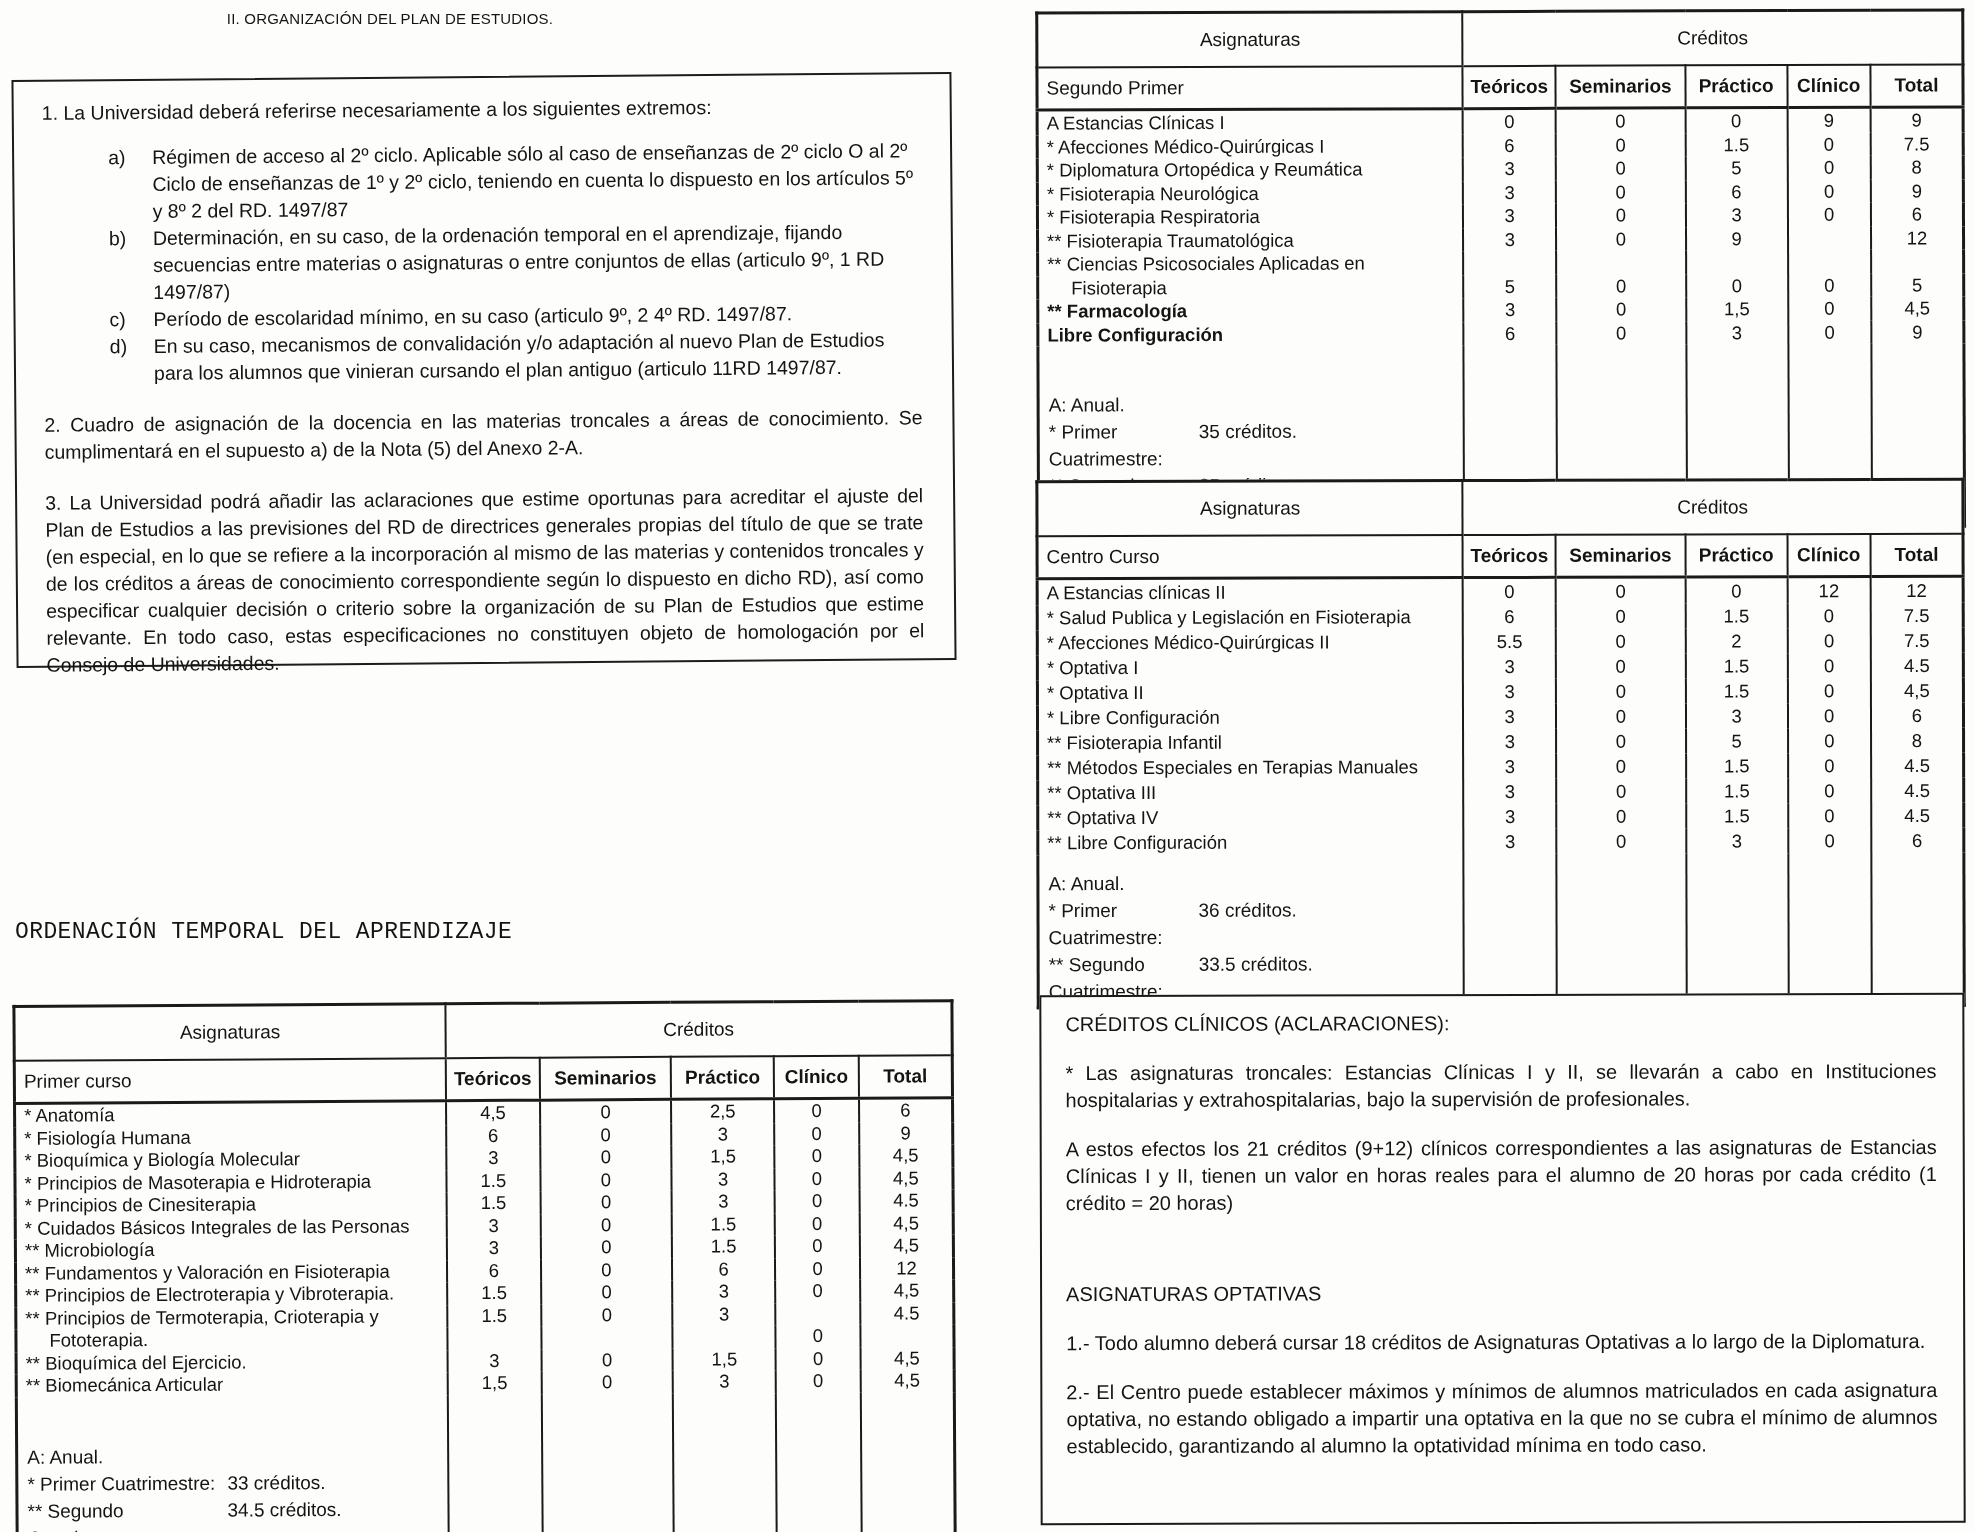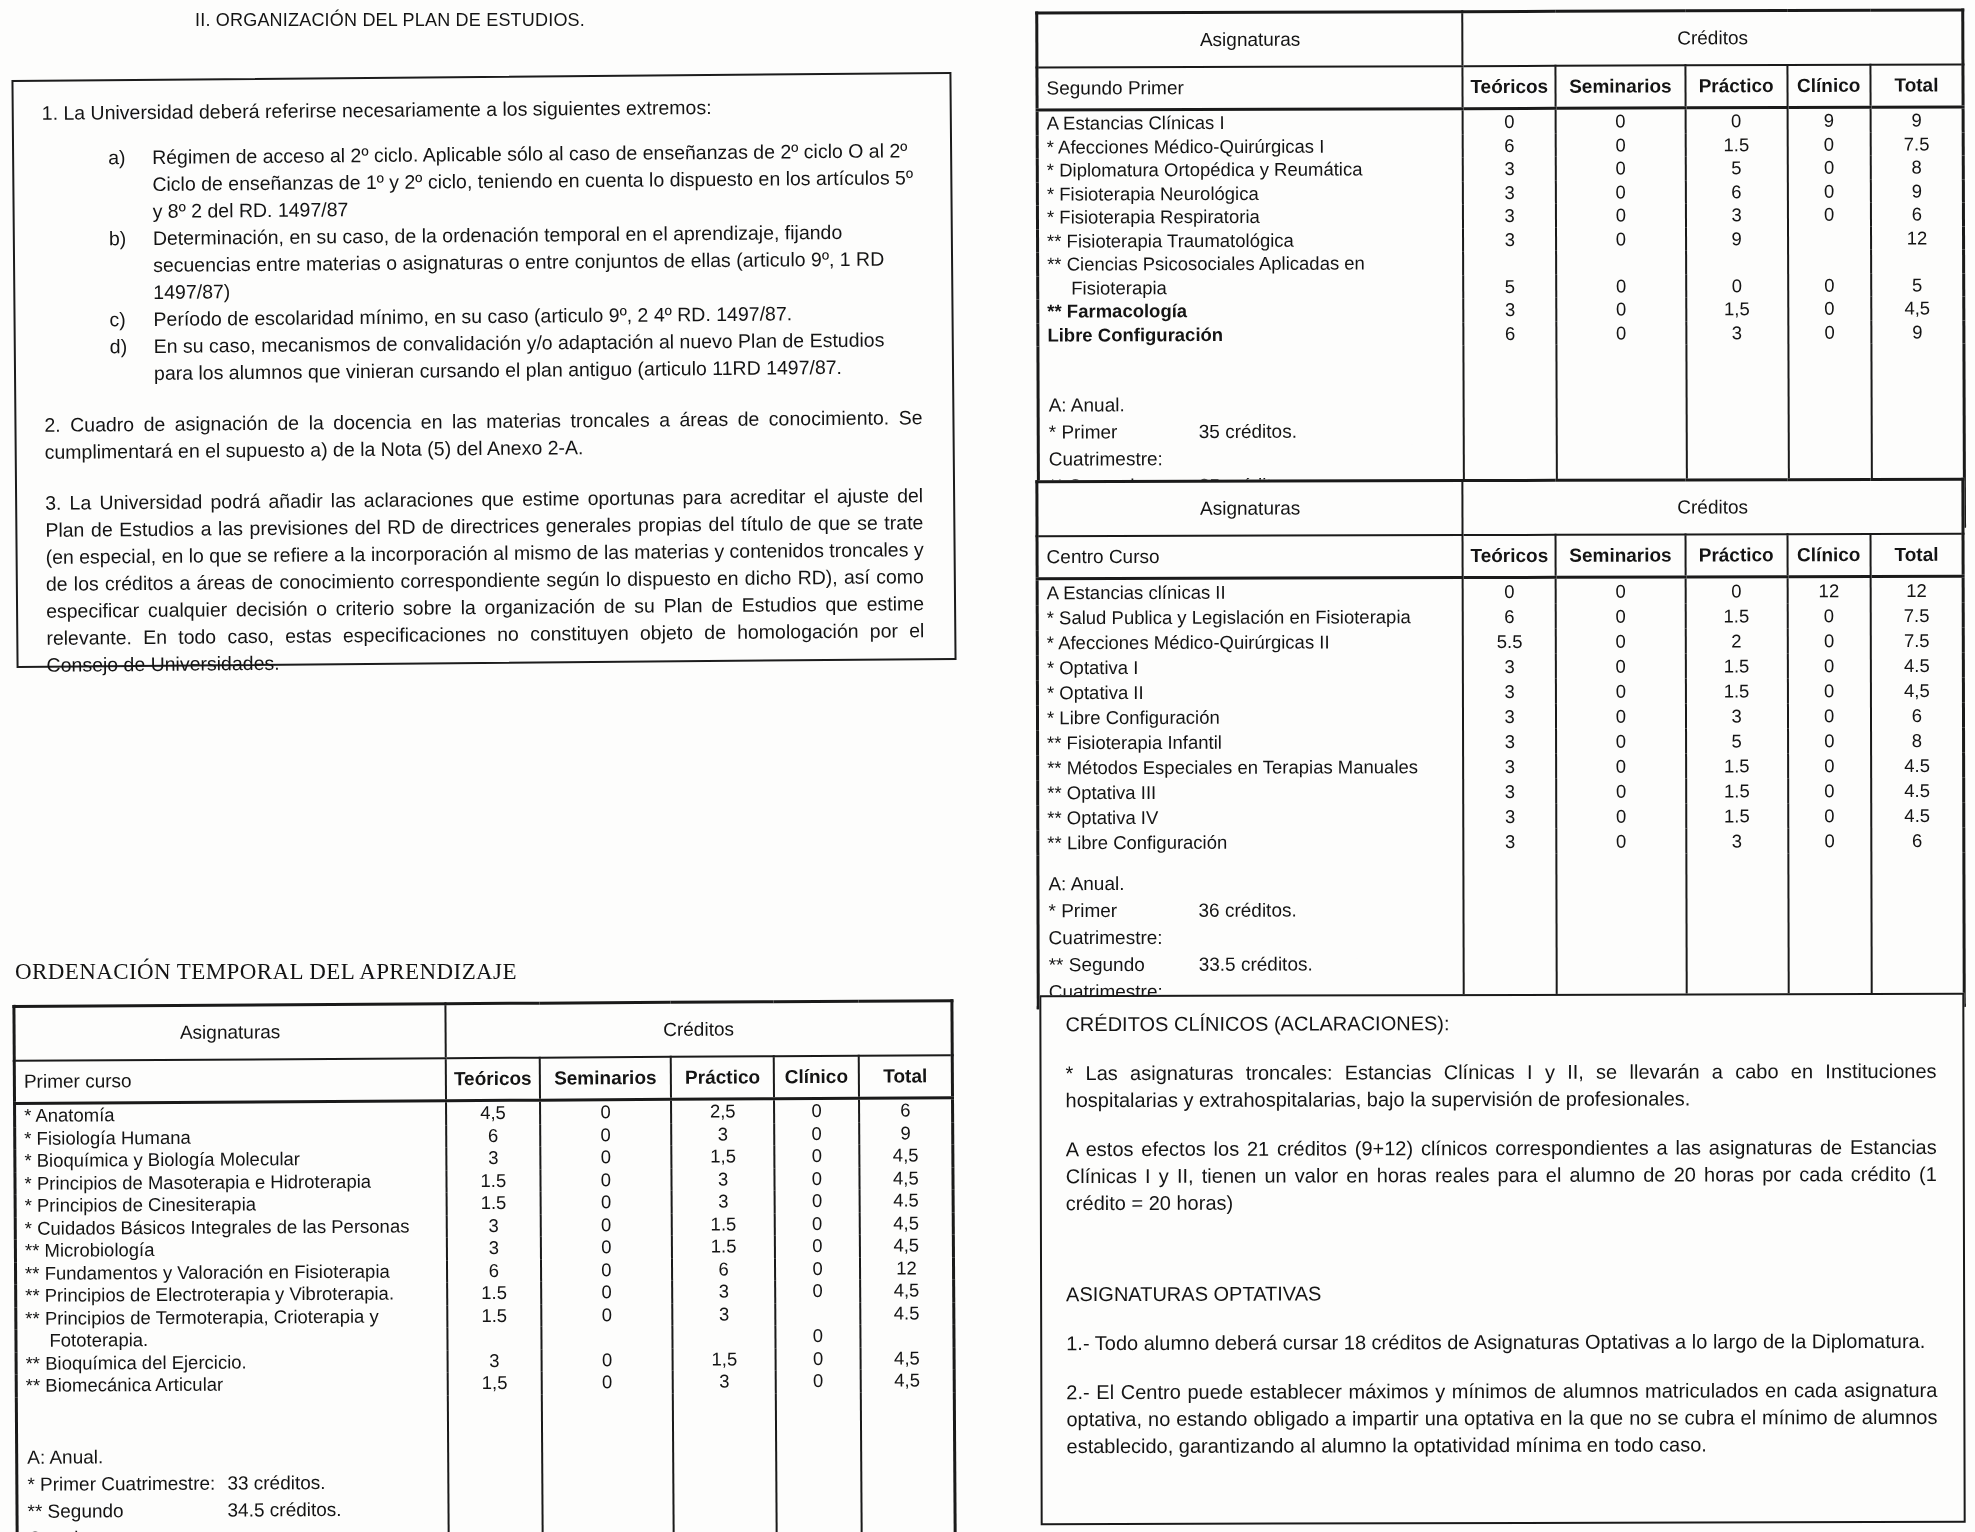--- a/index.html
+++ b/index.html
@@ -2,34 +2,34 @@
 <html><head>
 <meta charset="utf-8">
 <style>
   html,body{margin:0;padding:0;width:1975px;height:1532px;overflow:hidden;
     background:#ffffff;color:#141414;
     font-family:"Liberation Sans", sans-serif;}
   .page{position:absolute;inset:0;background:#fdfdfc;}
 
   
   .doc-title{position:absolute;top:10px;left:130px;width:520px;text-align:center;
-    font-size:18px;letter-spacing:.2px;white-space:nowrap;}
+    font-size:15px;letter-spacing:.2px;white-space:nowrap;}
 
   .rules-box{position:absolute;top:76px;left:14px;width:940px;height:588px;
     box-sizing:border-box;border:2.5px solid #1c1c1c;padding:18px 30px 0 28px;
     font-size:19.5px;line-height:27px;transform:rotate(-0.5deg);background:#fdfdfc;}
   .rules-intro{margin:0 0 18px 0;}
   .rules-list{margin:0 0 0 66px;}
   .rule-item{display:flex;}
   .rule-label{flex:none;width:44px;}
   .rule-text{flex:1;}
   .rules-para{margin:24px 0 0 0;text-align:justify;}
 
   .section-heading{position:absolute;top:919px;left:15px;
-    font-family:Liberation Serif, serif;font-size:23px;letter-spacing:.4px;margin-top:40px;}
+    font-family:Liberation Mono, monospace;font-size:23px;letter-spacing:.4px;}
 
   
   .tbl-wrap{position:absolute;box-sizing:border-box;background:#fdfdfc;}
   #t1-wrap{top:1002px;left:14px;width:941px;height:521px;transform:rotate(-0.35deg);}
   #t2-wrap{top:10px;left:1036px;width:929px;height:434px;transform:rotate(-0.2deg);}
   #t3-wrap{top:479px;left:1036px;width:929px;height:479px;transform:rotate(-0.15deg);}
 
   table.ctable{border-collapse:collapse;table-layout:fixed;width:100%;height:100%;
     border:3px solid #1a1a1a;font-size:19px;}
   .col-name{width:46%}.col-t{width:10%}.col-s{width:14%}.col-p{width:11%}

